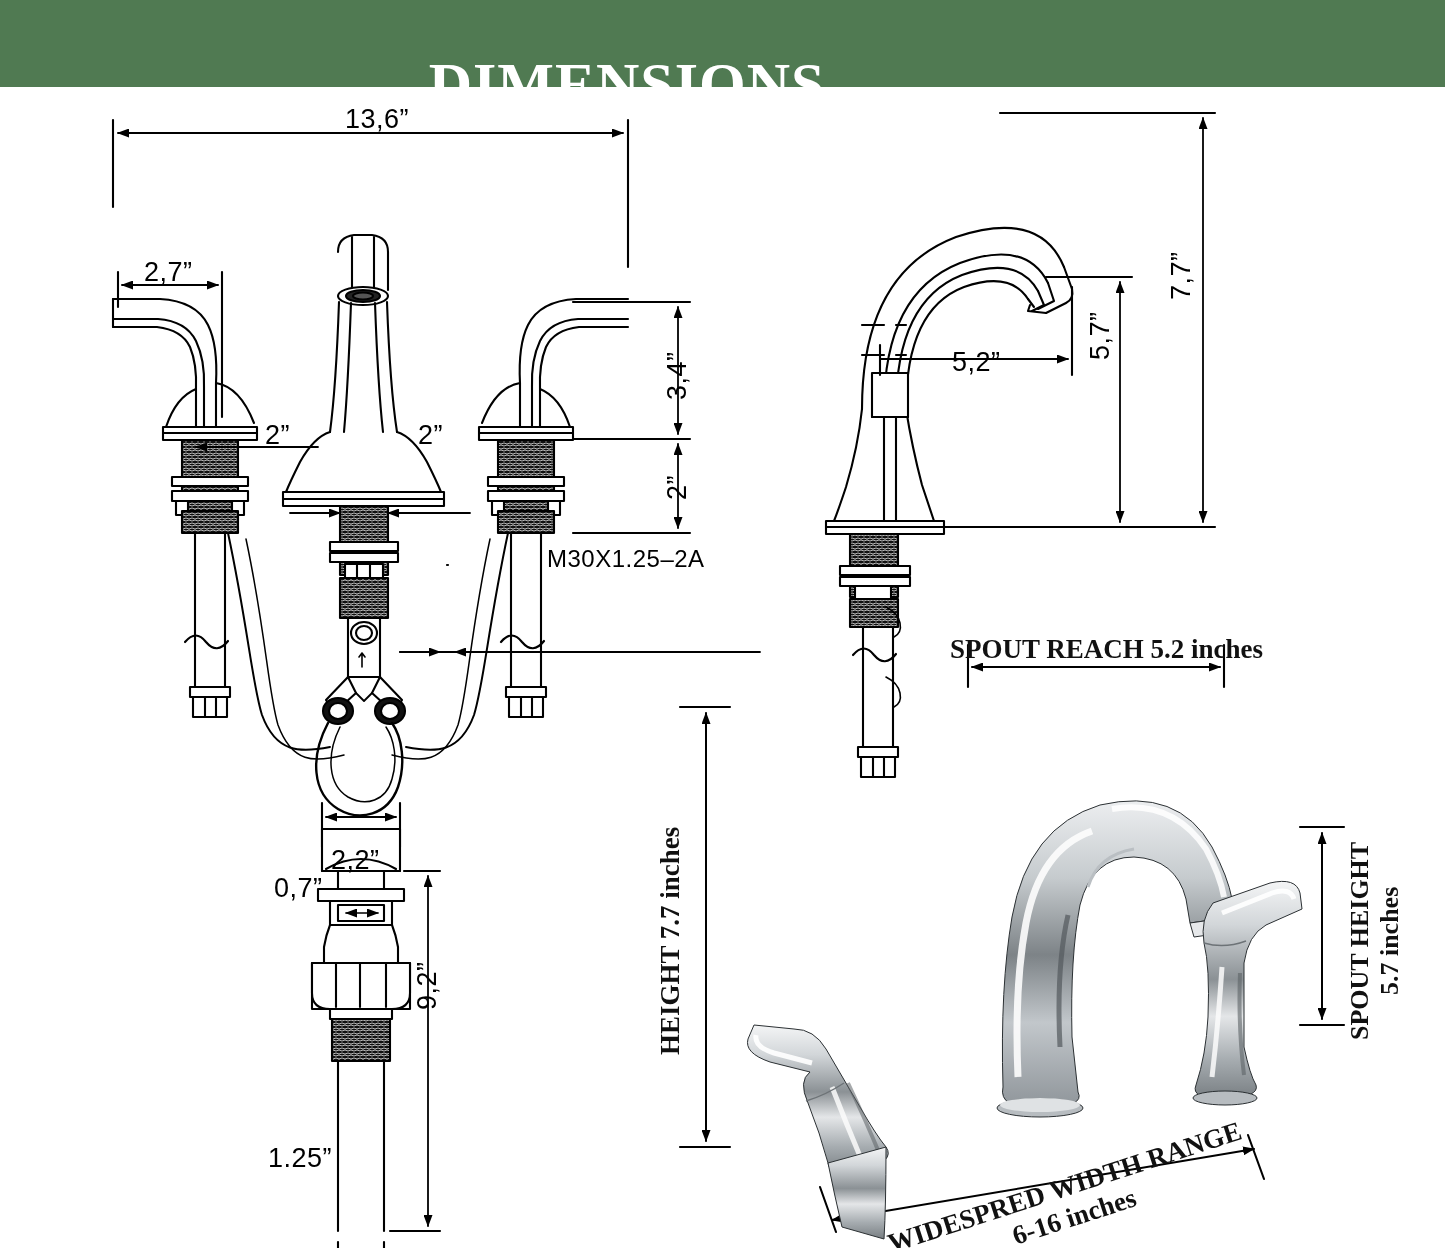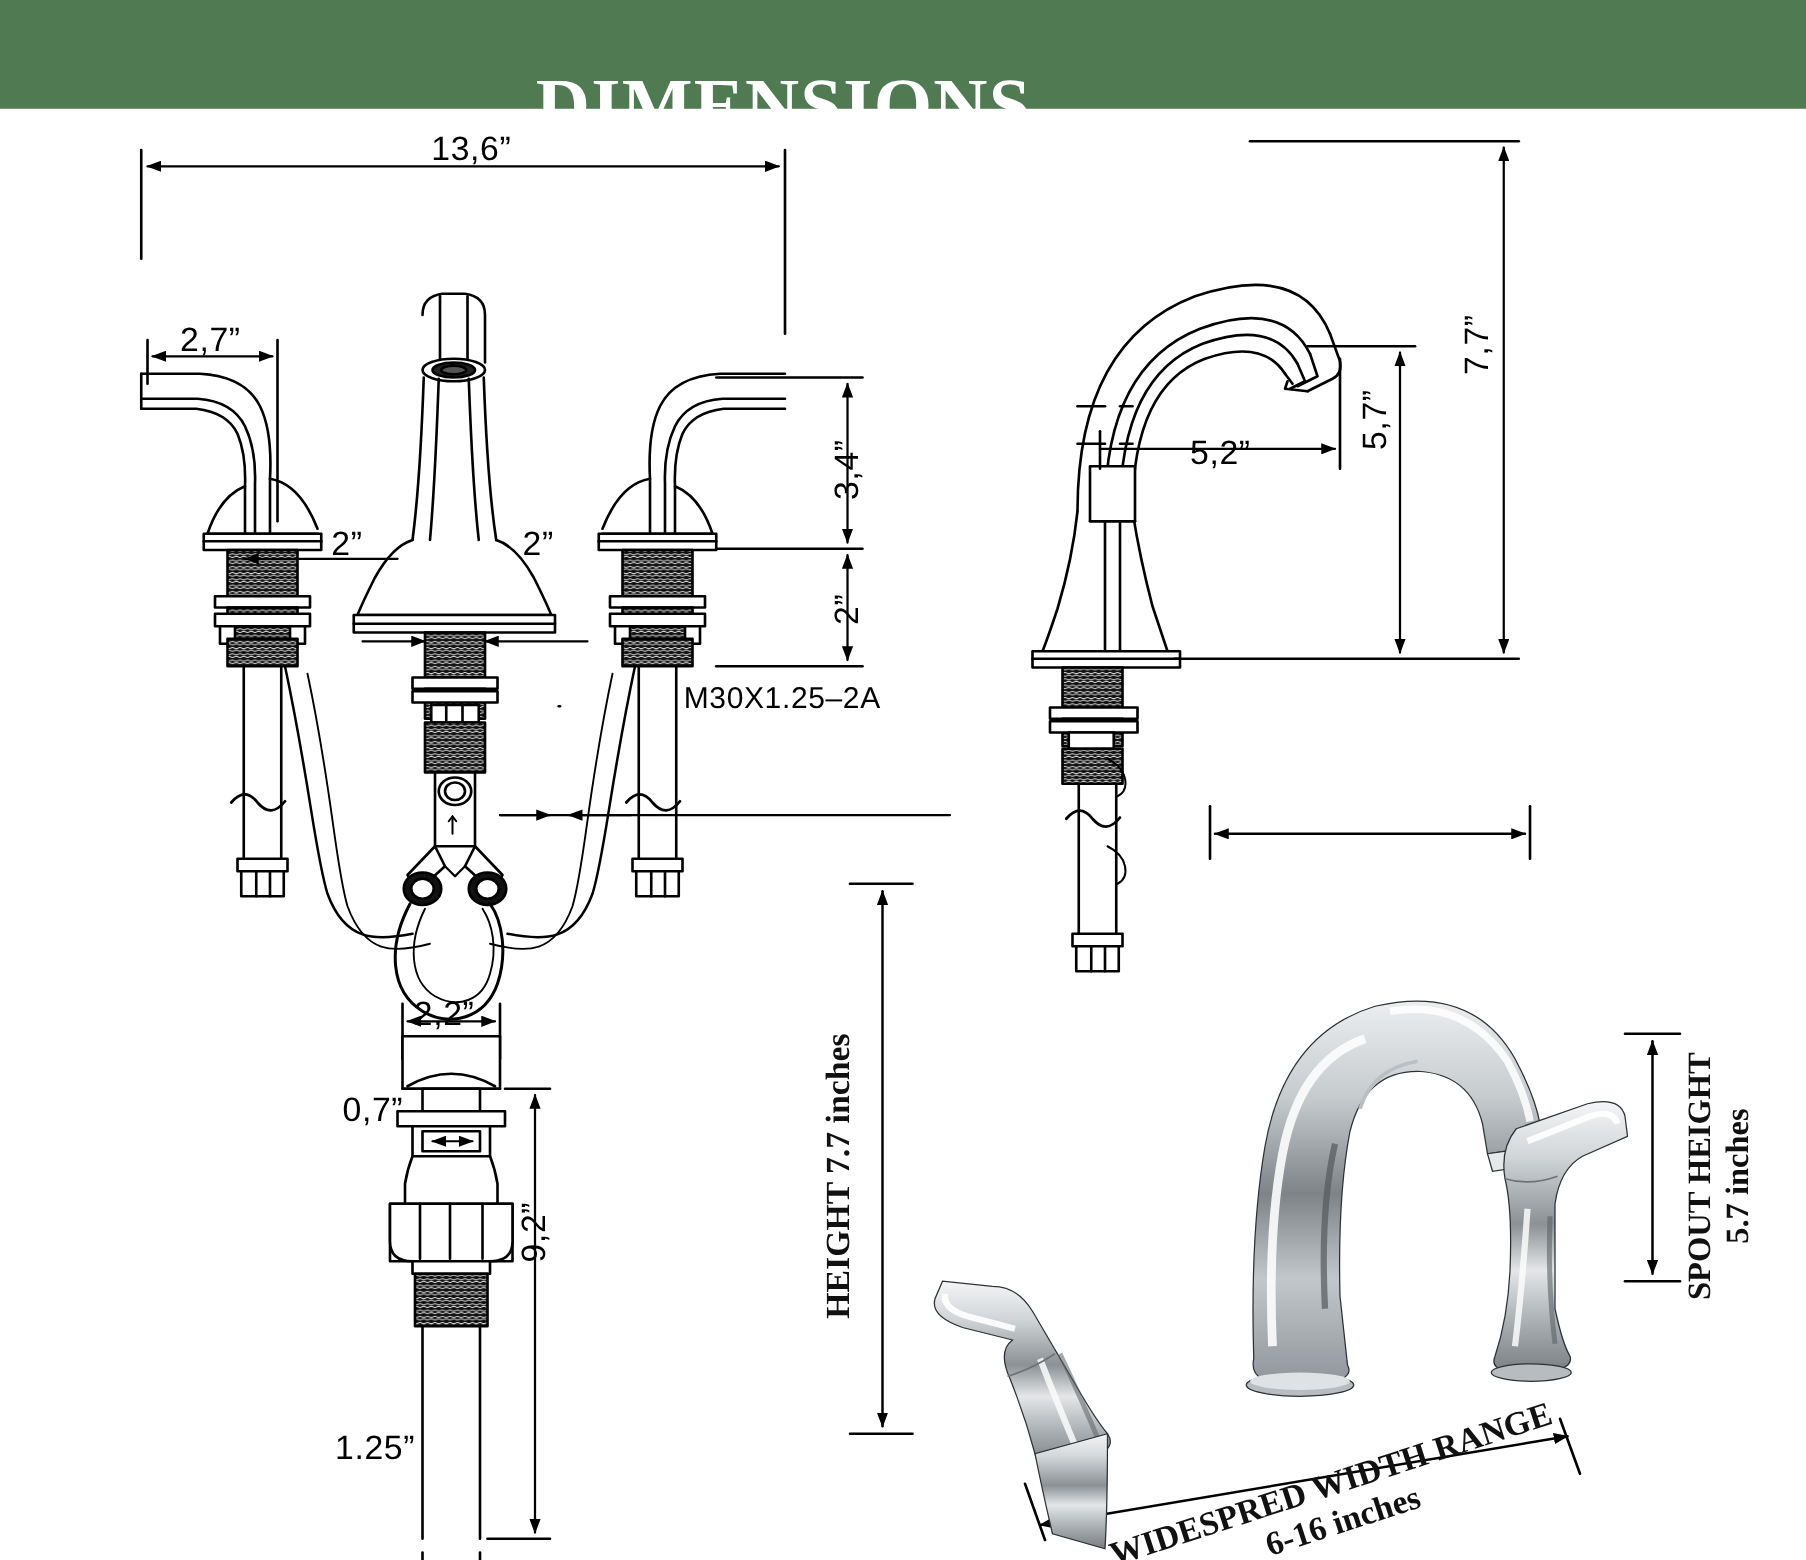--- a/index.html
+++ b/index.html
@@ -481,28 +481,29 @@
   <div class="dim" style="left:418px; top:420px;">2”</div>
 
   <div class="dim" style="left:547px; top:545px; font-size:24px;text-align:center;">M30X1.25–2A</div>
 
   <div class="dim rot90" style="left:1166px; top:300px;">7,7”</div>
 
   <div class="dim rot90" style="left:1085px; top:360px;">5,7”</div>
 
   <div class="dim" style="left:952px; top:330px;margin-top:17px;">5,2”</div>
 
-  <div class="dim" style="left:331px; top:796px;">2,2”</div>
+  <div class="dim" style="left:331px; top:845px;">2,2”</div>
 
   <div class="dim" style="left:274px; top:873px;">0,7”</div>
 
   <div class="dim rot90" style="left:412px; top:1010px;">9,2”</div>
 
   <div class="dim" style="left:268px; top:1143px;">1.25”</div>
 
+  <div class="anno" style="left:950px; top:634px; font-size:27px;">SPOUT REACH 5.2 inches</div>
 
   <div class="anno rot90" style="left:655px; top:1055px; font-size:27px;">HEIGHT  7.7 inches</div>
 
   <div class="anno-2line rot90" style="left:1345px; top:1040px; font-size:26px;">
     <div>SPOUT HEIGHT</div>
     <div>5.7 inches</div>
   </div>
 
   <div class="anno-2line tilt" style="left:884px; top:1230px; font-size:27px;">
     <div>WIDESPRED WIDTH RANGE</div>

